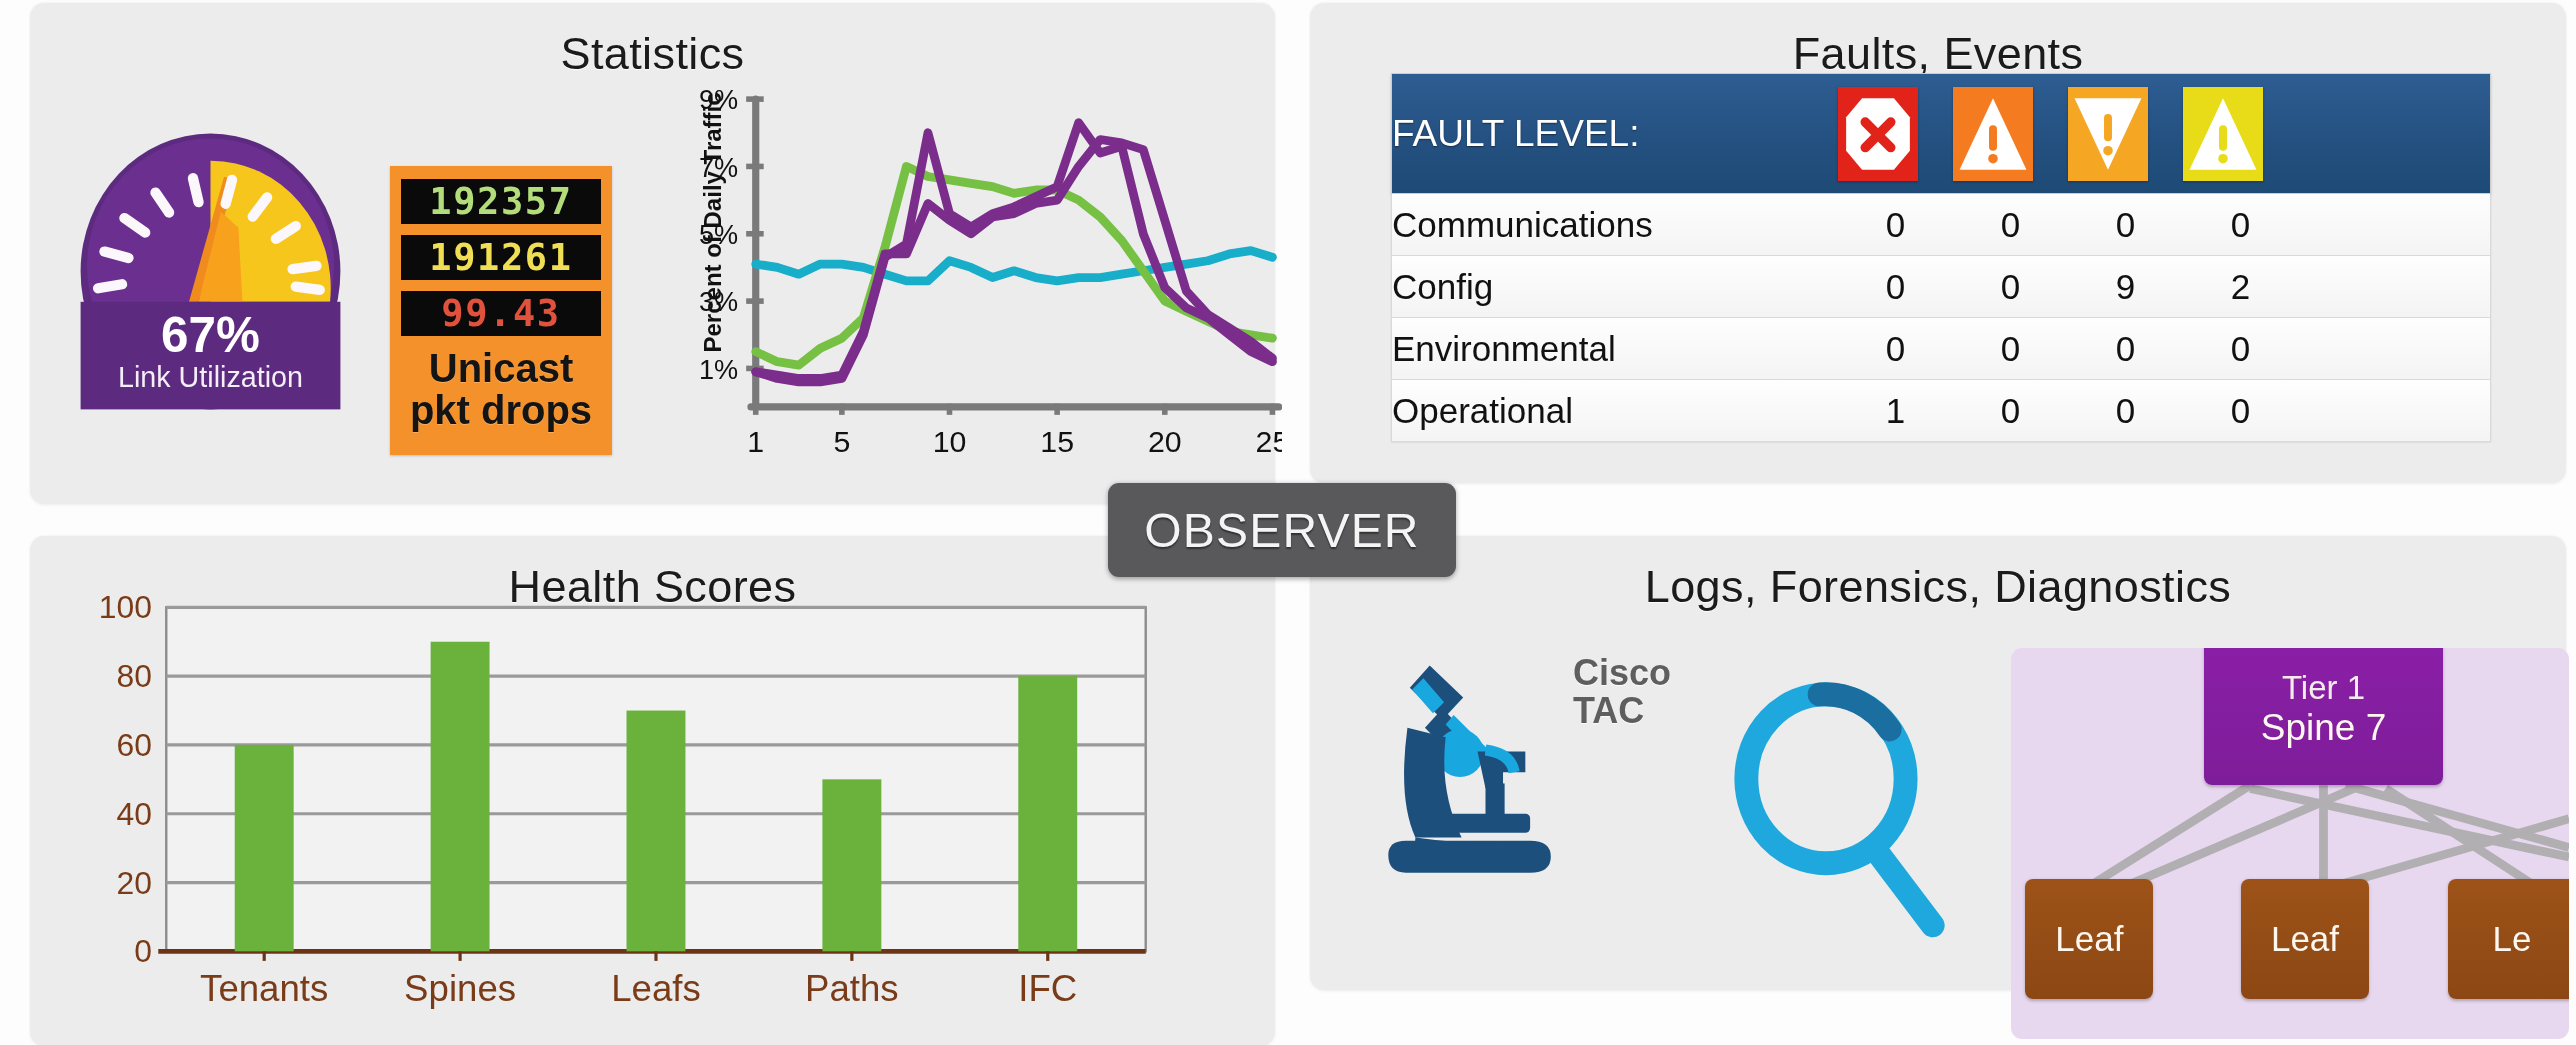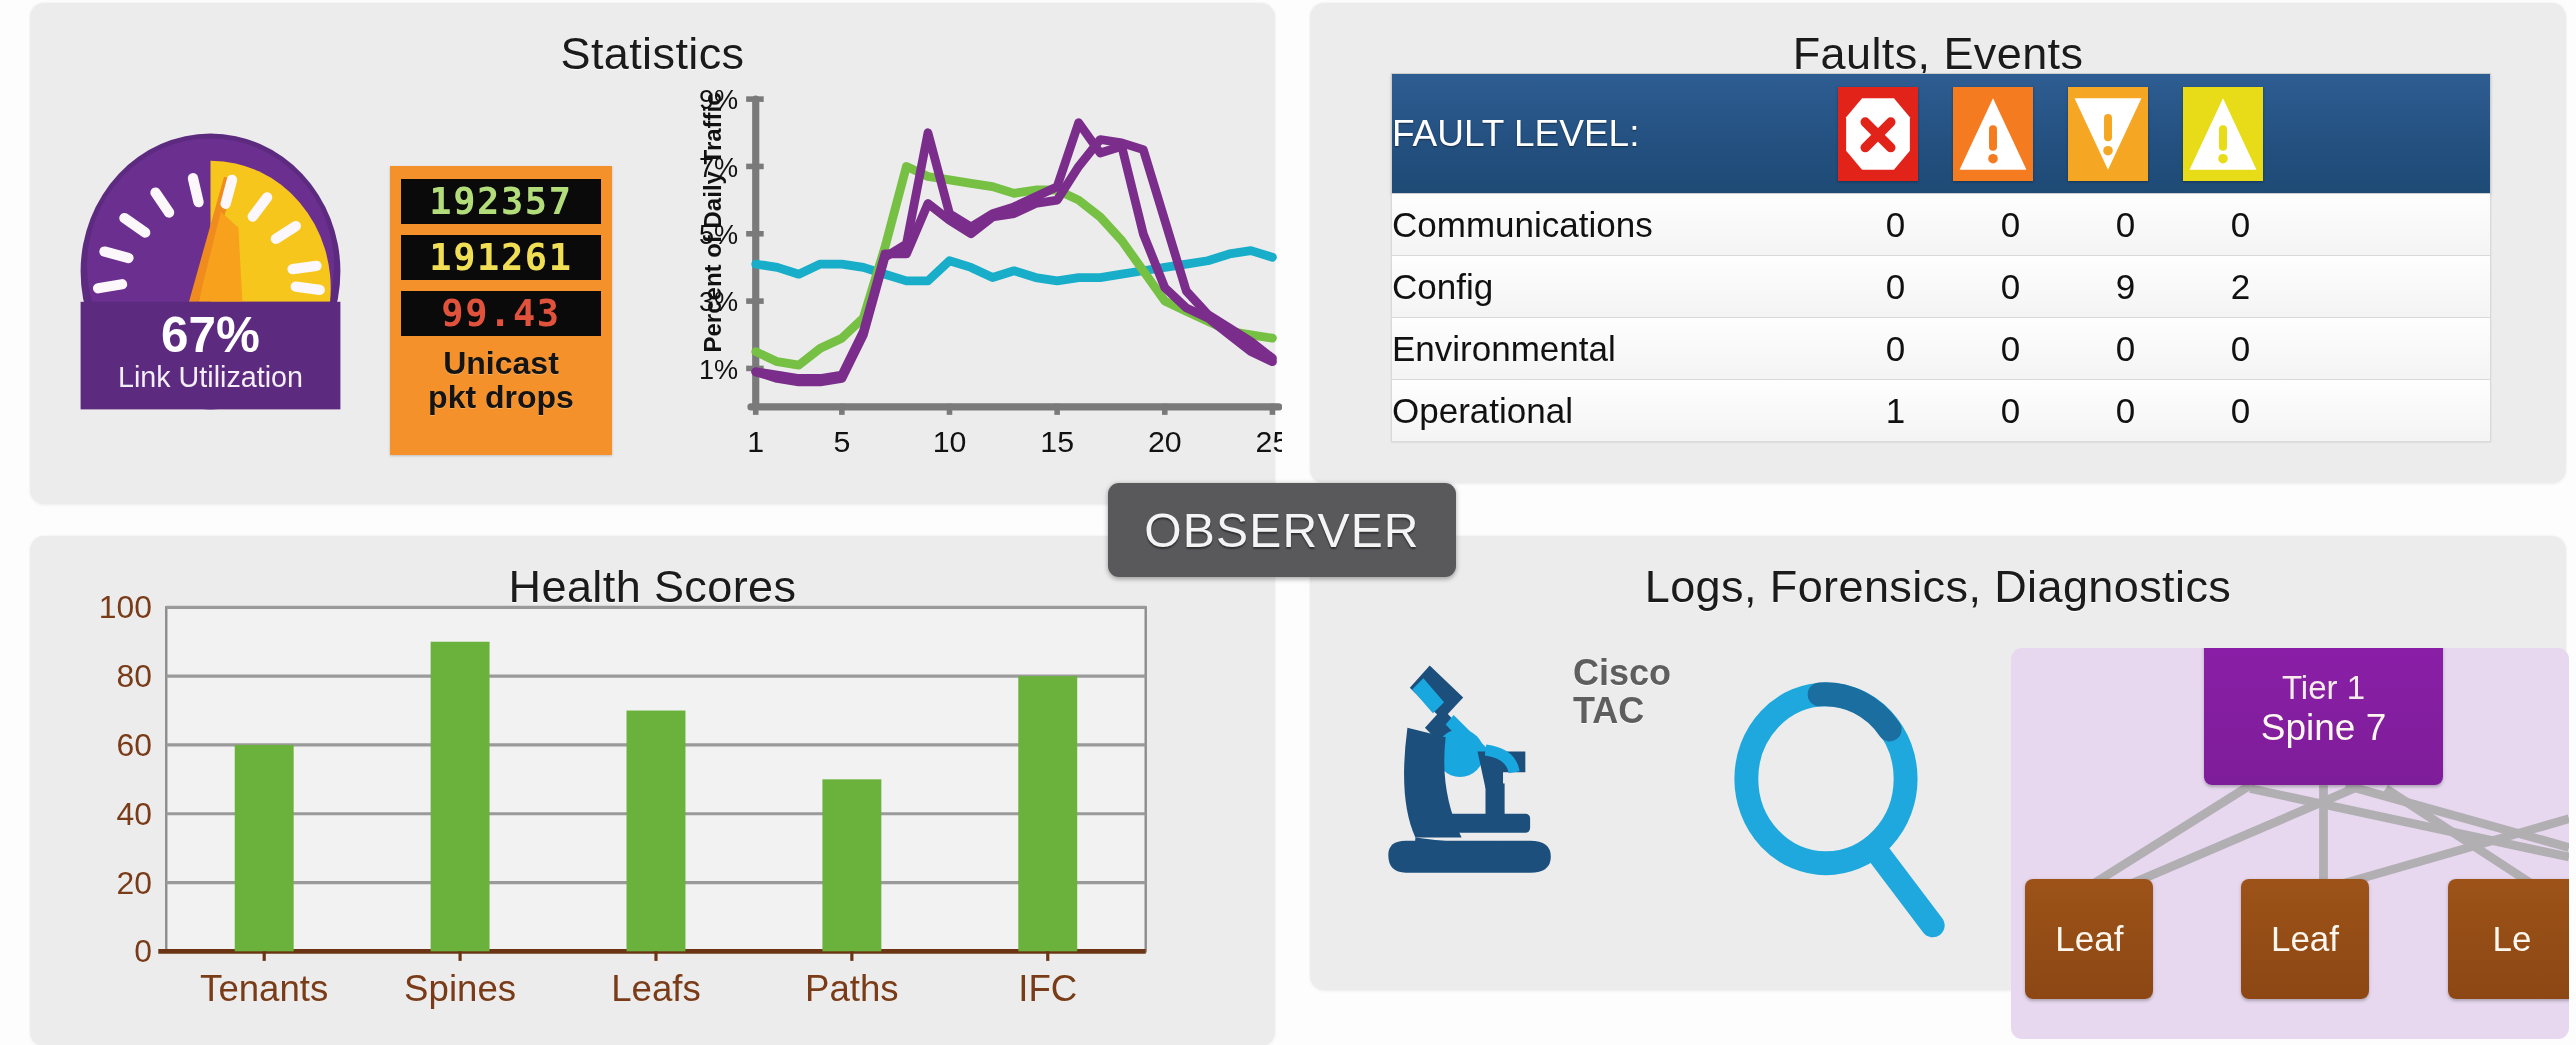--- a/index.html
+++ b/index.html
@@ -64,21 +64,21 @@
     background: #0a0a0a; height: 45px; margin-bottom: 11px;
     display: flex; align-items: center; justify-content: center;
     font-family: "DejaVu Sans Mono", monospace;
     font-size: 37px; font-weight: bold; letter-spacing: 1.6px;
   }
   #lcd-1 { color: #b3dd7a; }
   #lcd-2 { color: #f0df54; }
   #lcd-3 { color: #e0523c; }
   #pkt-caption {
     text-align: center; color: #141414; font-weight: bold;
-    font-size: 32px; line-height: 1.05; margin-top: 4.8px;
+    font-size: 40px; line-height: 1.05; margin-top: 4.8px;
     text-shadow: 0 0.8px 0 rgba(255,255,255,.25);
   }
 
   
   #linechart { position: absolute; left: 646px; top: 80px; width: 606px; height: 399px; }
   #ylabel-rot {
     position: absolute; left: -91px; top: 128px;
     transform: rotate(-90deg); transform-origin: center;
     font-size: 24px; font-weight: bold; color: #111; white-space: nowrap;
     width: 255px; text-align: center;

